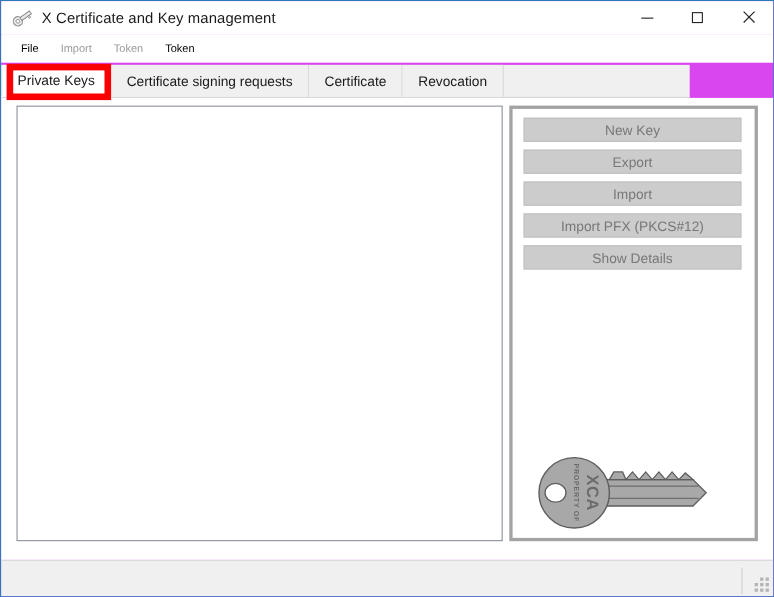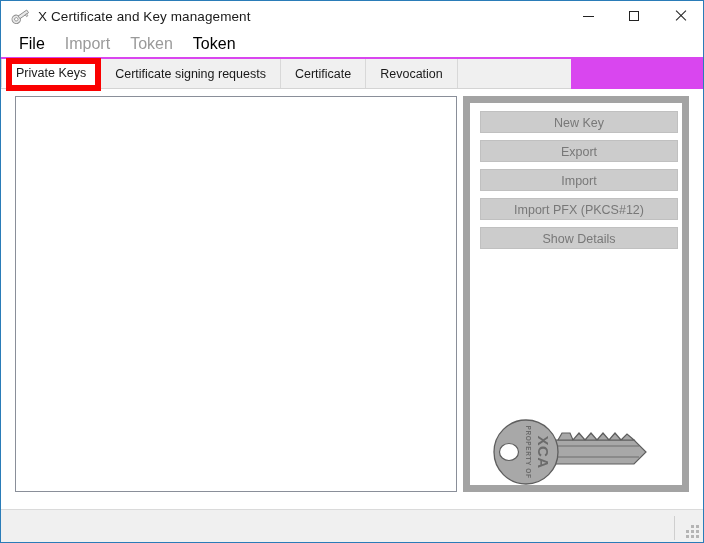--- a/index.html
+++ b/index.html
@@ -95,32 +95,32 @@
     left: 0; top: 30px;
     width: 702px;
     height: 26px;
     background: #ffffff;
     display: flex;
     align-items: center;
     padding-left: 8px;
     box-sizing: border-box;
   }
   .menu-item {
-    font-size: 16px;
+    font-size: 10px;
     color: #000000;
     padding: 3px 10px;
     white-space: nowrap;
   }
   .menu-item.disabled { color: #9a9a9a; }
 
   
   #tab-bar {
     position: absolute;
     left: 0; top: 58px;
-    width: 570px;
+    width: 626px;
     height: 30px;
     background: #f0f0f0;
     display: flex;
     align-items: flex-end;
     border-bottom: 1px solid #d4d4d4;
     box-sizing: border-box;
   }
   .tab {
     height: 29px;
     display: flex;
@@ -171,21 +171,21 @@
     box-sizing: border-box;
     overflow: hidden;
   }
 
   #side-panel {
     position: absolute;
     left: 462px; top: 7px;
     width: 226px;
     height: 396px;
     background: #ffffff;
-    border: 7px solid #a3a3a3;
+    border: 3px solid #a3a3a3;
     box-sizing: border-box;
   }
 
   #button-stack {
     position: absolute;
     left: 10px; top: 8px;
     width: 198px;
   }
   .side-button {
     display: block;

